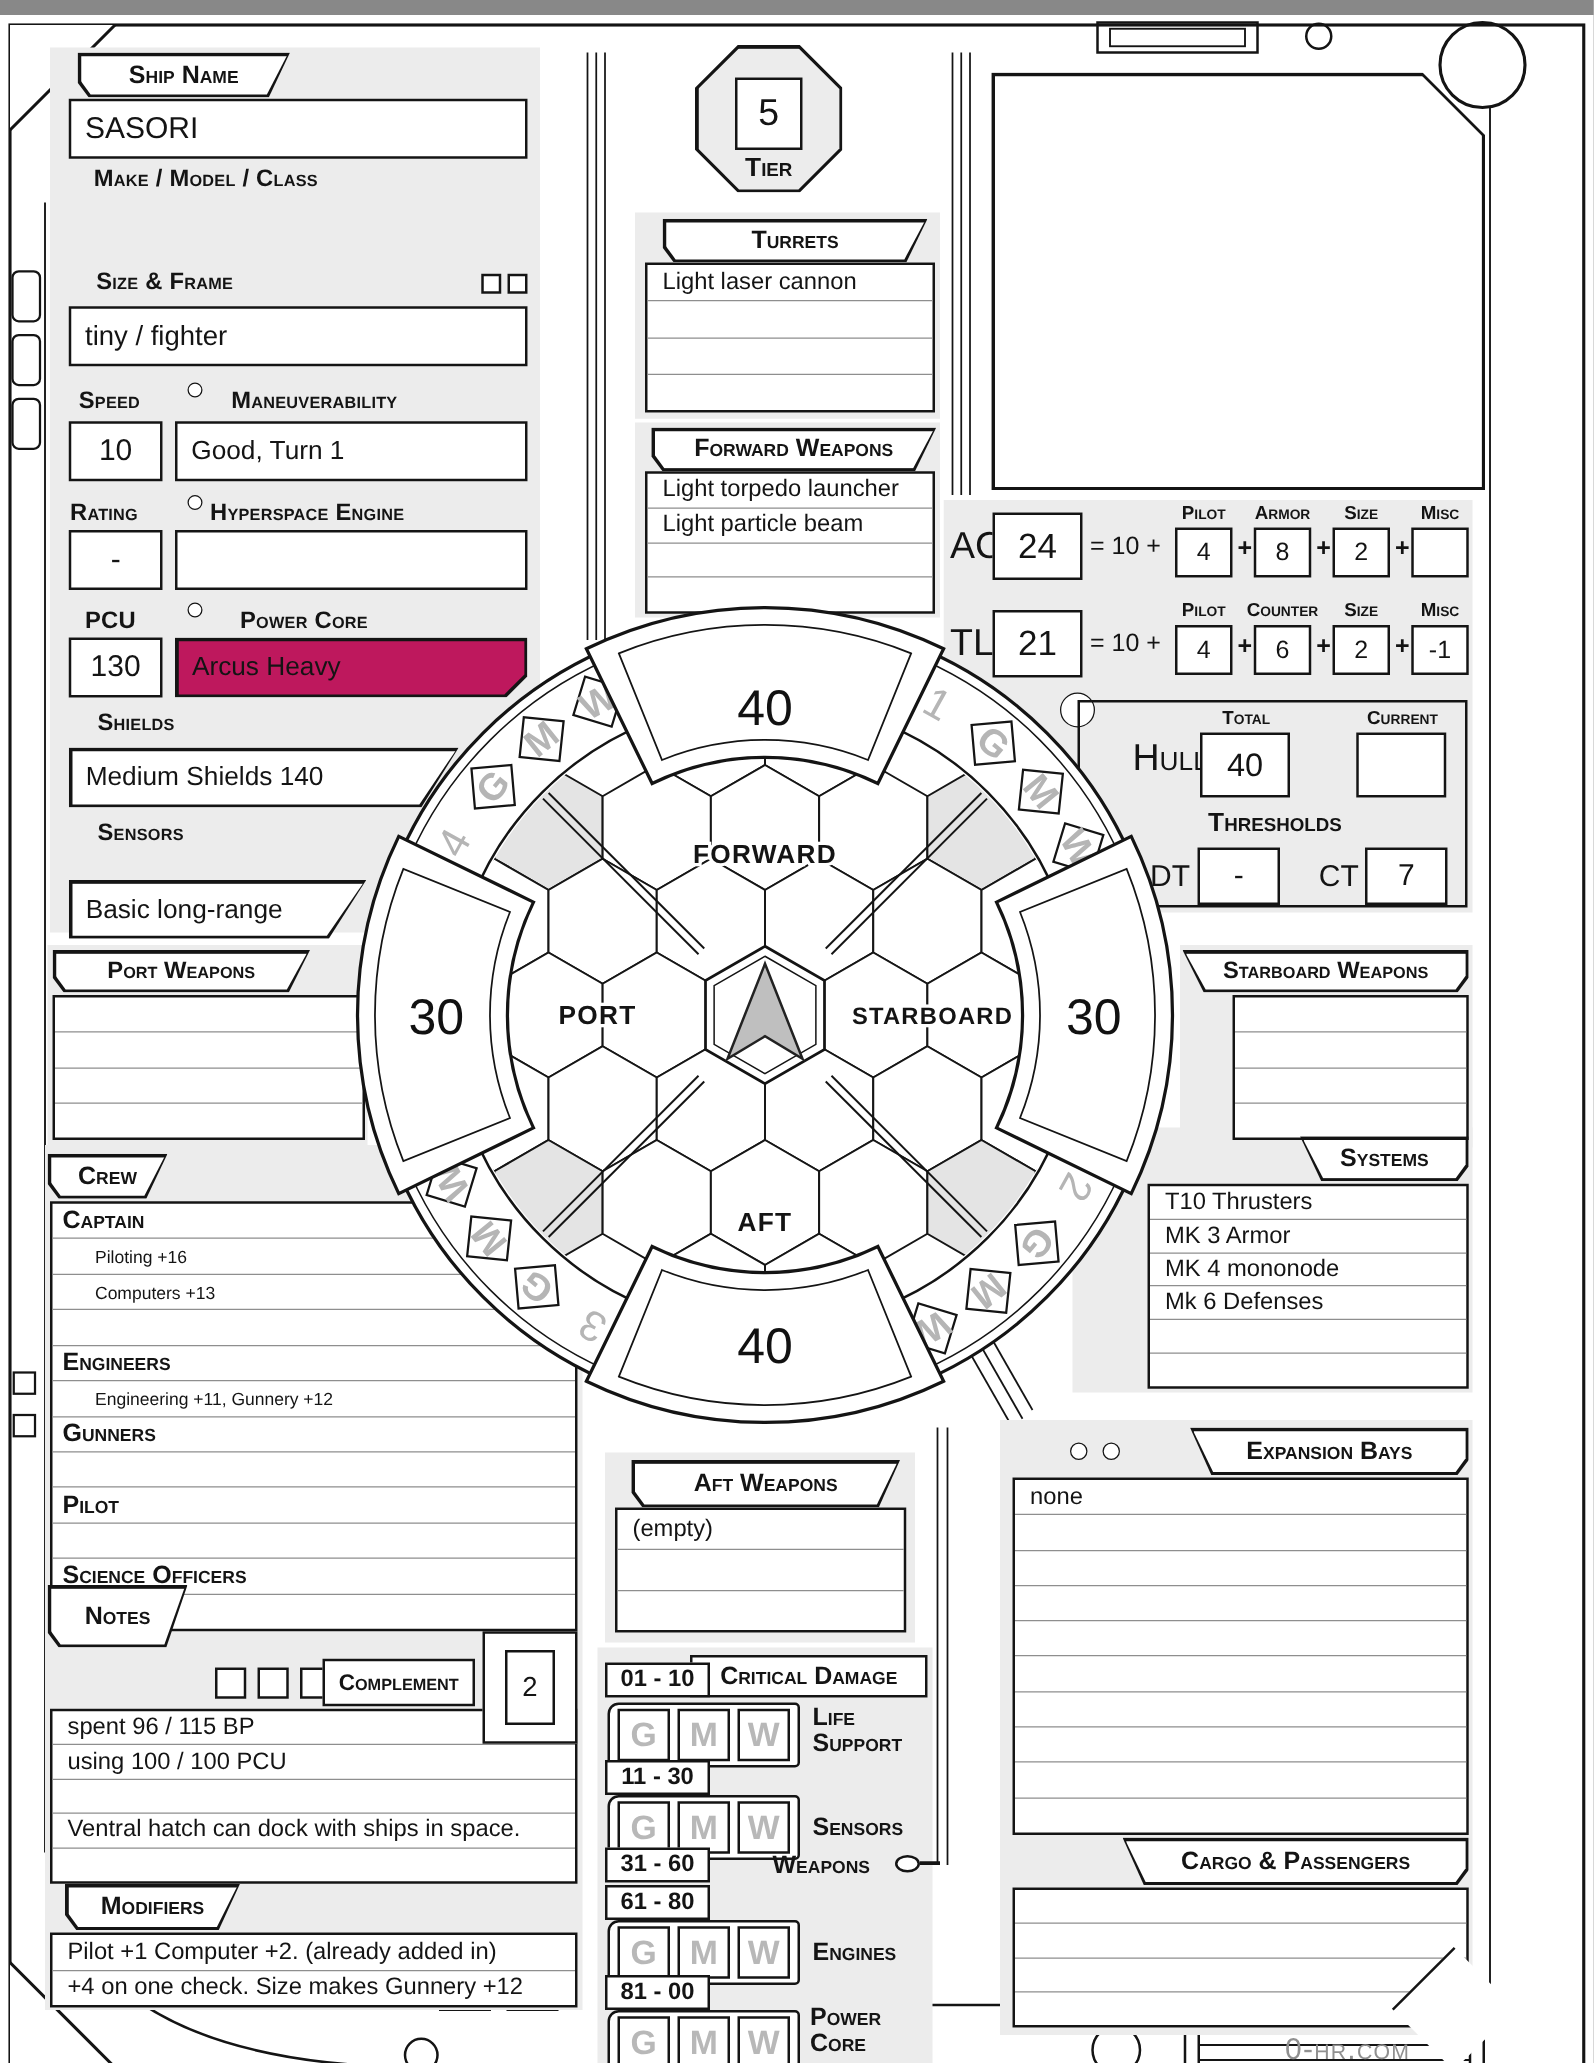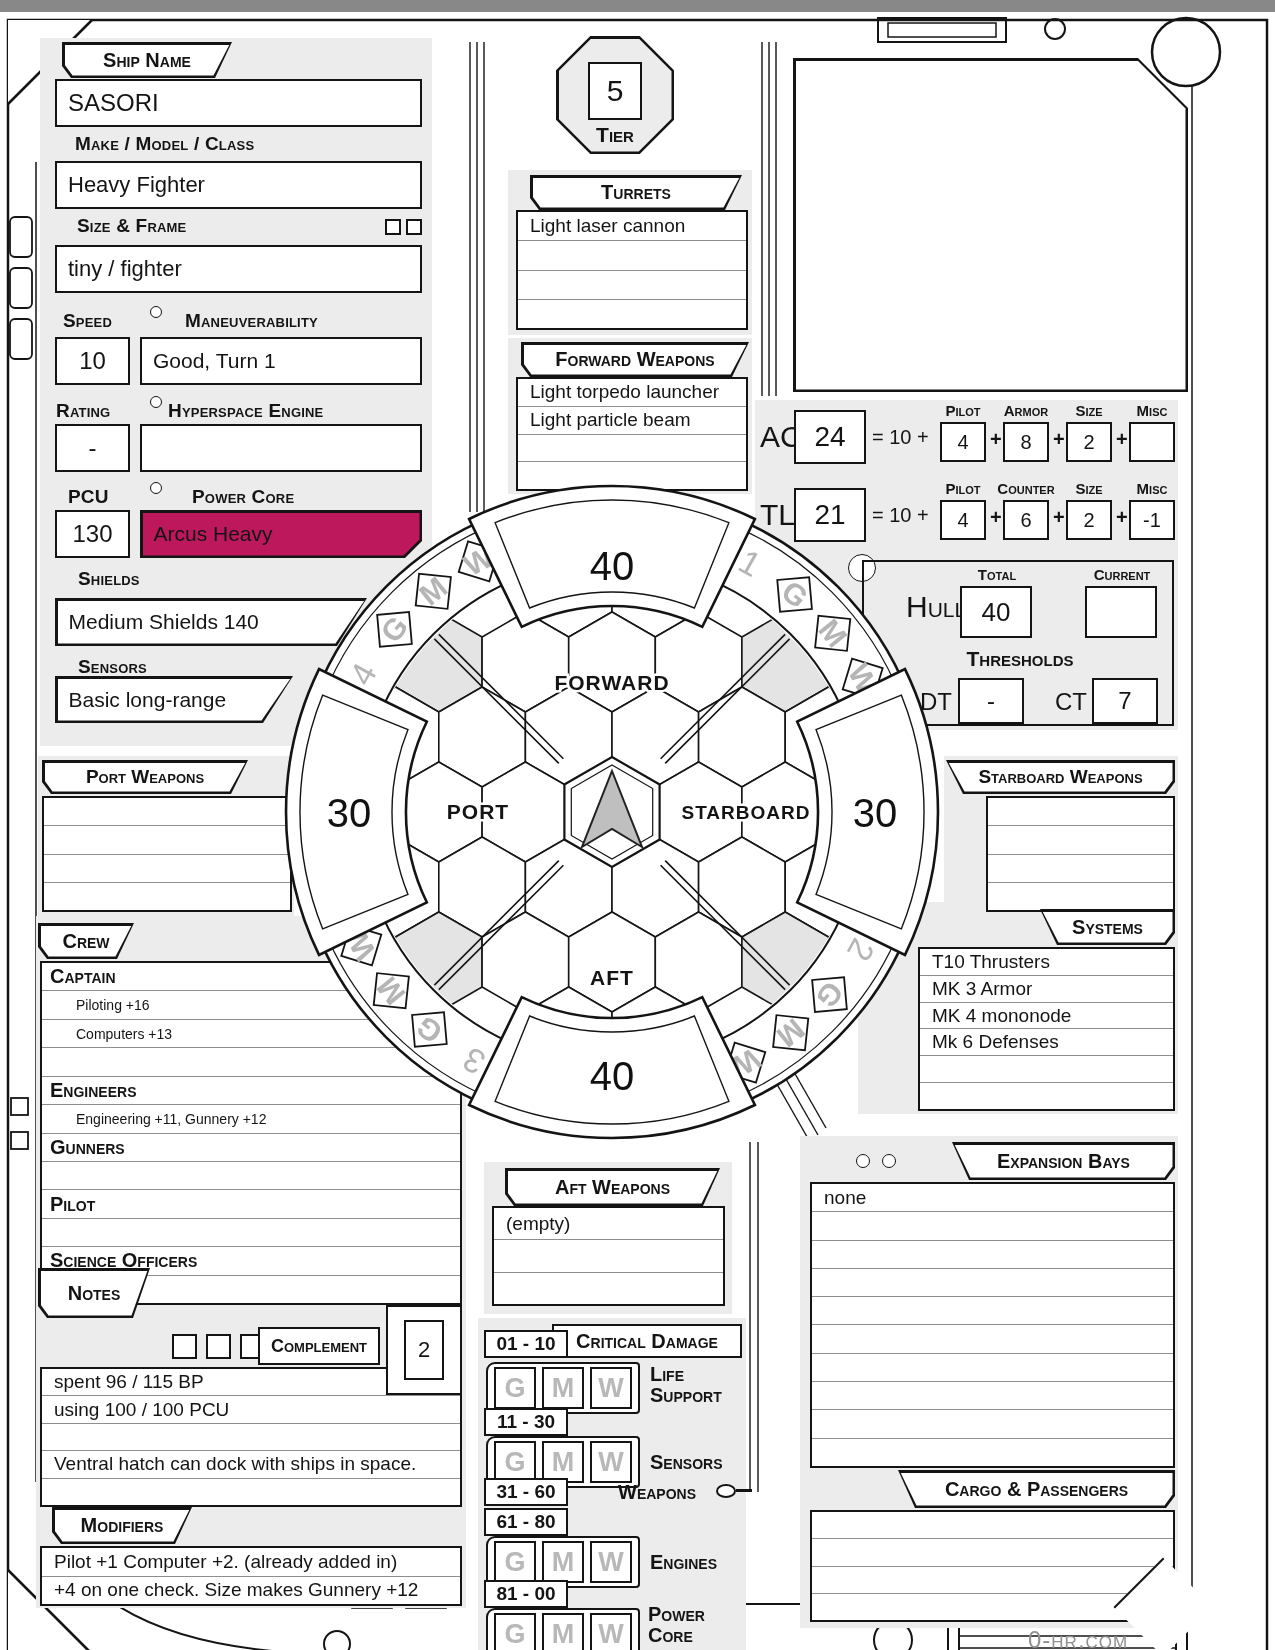--- a/index.html
+++ b/index.html
@@ -120,23 +120,20 @@
   <div class="gray" style="left:800px;top:1124px;width:378px;height:492px"></div>
 
   <div class="tab" style="left:62px;top:30px;width:170px;height:36px">
       <span class="tab-in">Ship Name</span>
     </div>
   <div class="box val" style="left:55px;top:67px;width:367px;height:48px;font-size:24px">
       <span>SASORI</span>
     </div>
 
   <div class="flabel" style="left:75px;top:121px">Make / Model / Class</div>
-  <div class="box val" style="left:55px;top:149px;width:367px;height:48px;font-size:22px">
-      <span>Heavy Fighter</span>
-    </div>
 
   <div class="flabel" style="left:77px;top:203px">Size &amp; Frame</div>
   <div class="chk" style="left:385px;top:207px;width:16px;height:16px"></div>
   <div class="chk" style="left:406px;top:207px;width:16px;height:16px"></div>
   <div class="box val" style="left:55px;top:233px;width:367px;height:48px;font-size:22px">
       <span>tiny / fighter</span>
     </div>
 
   <div class="flabel" style="left:63px;top:298px">Speed</div>
   <div class="circ" style="left:150px;top:294px;width:12px;height:12px"></div>
@@ -167,21 +164,21 @@
   <div class="pcut" style="left:140px;top:498px;width:282px;height:48px">
       <span class="pcut-in">Arcus Heavy</span>
     </div>
 
   <div class="flabel" style="left:78px;top:556px">Shields</div>
   <div class="slant" style="left:55px;top:586px;width:312px;height:48px">
       <span class="slant-in">Medium Shields 140</span>
     </div>
 
   <div class="flabel" style="left:78px;top:644px">Sensors</div>
-  <div class="slant" style="left:55px;top:664px;width:238px;height:47px">
+  <div class="slant" style="left:55px;top:692px;width:238px;height:47px">
       <span class="slant-in">Basic long-range</span>
     </div>
 
   <div class="oct" style="left:556px;top:24px;width:118px;height:118px">
       <span class="oct-in"></span>
     </div>
   <div class="box cen" style="left:588px;top:50px;width:54px;height:58px;font-size:30px">
       <span>5</span>
     </div>
   <div class="abs cen" style="left:556px;top:110px;width:118px;height:26px;font-variant:small-caps;font-weight:700;font-size:21px">

